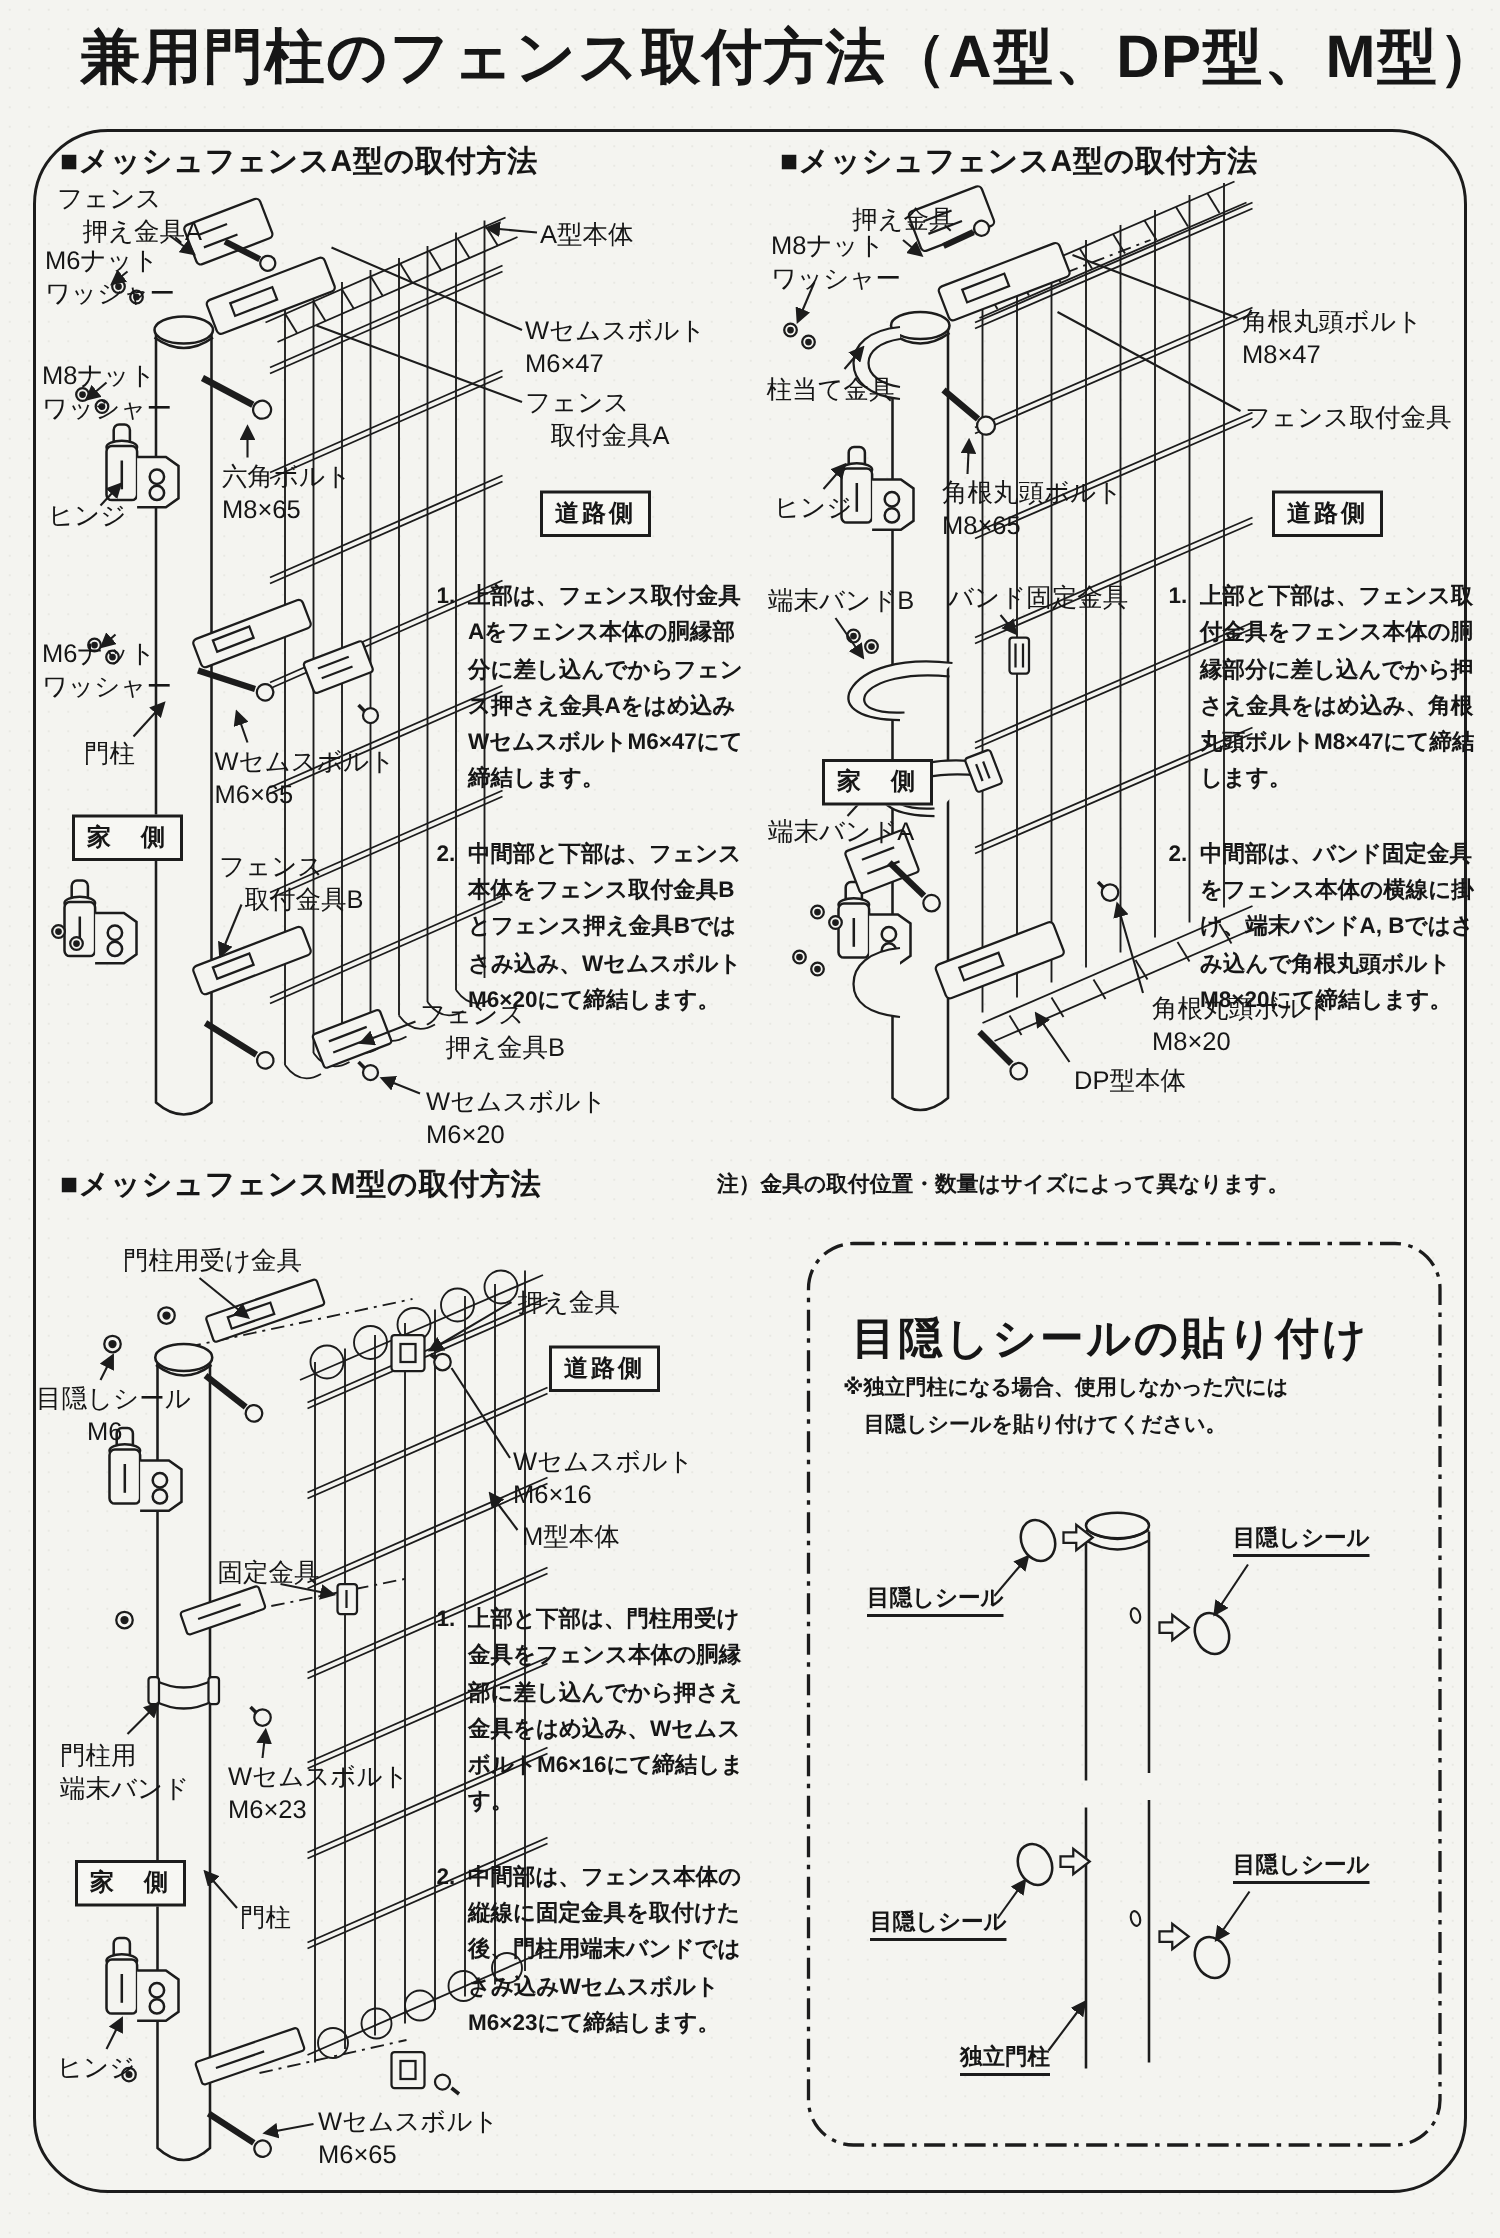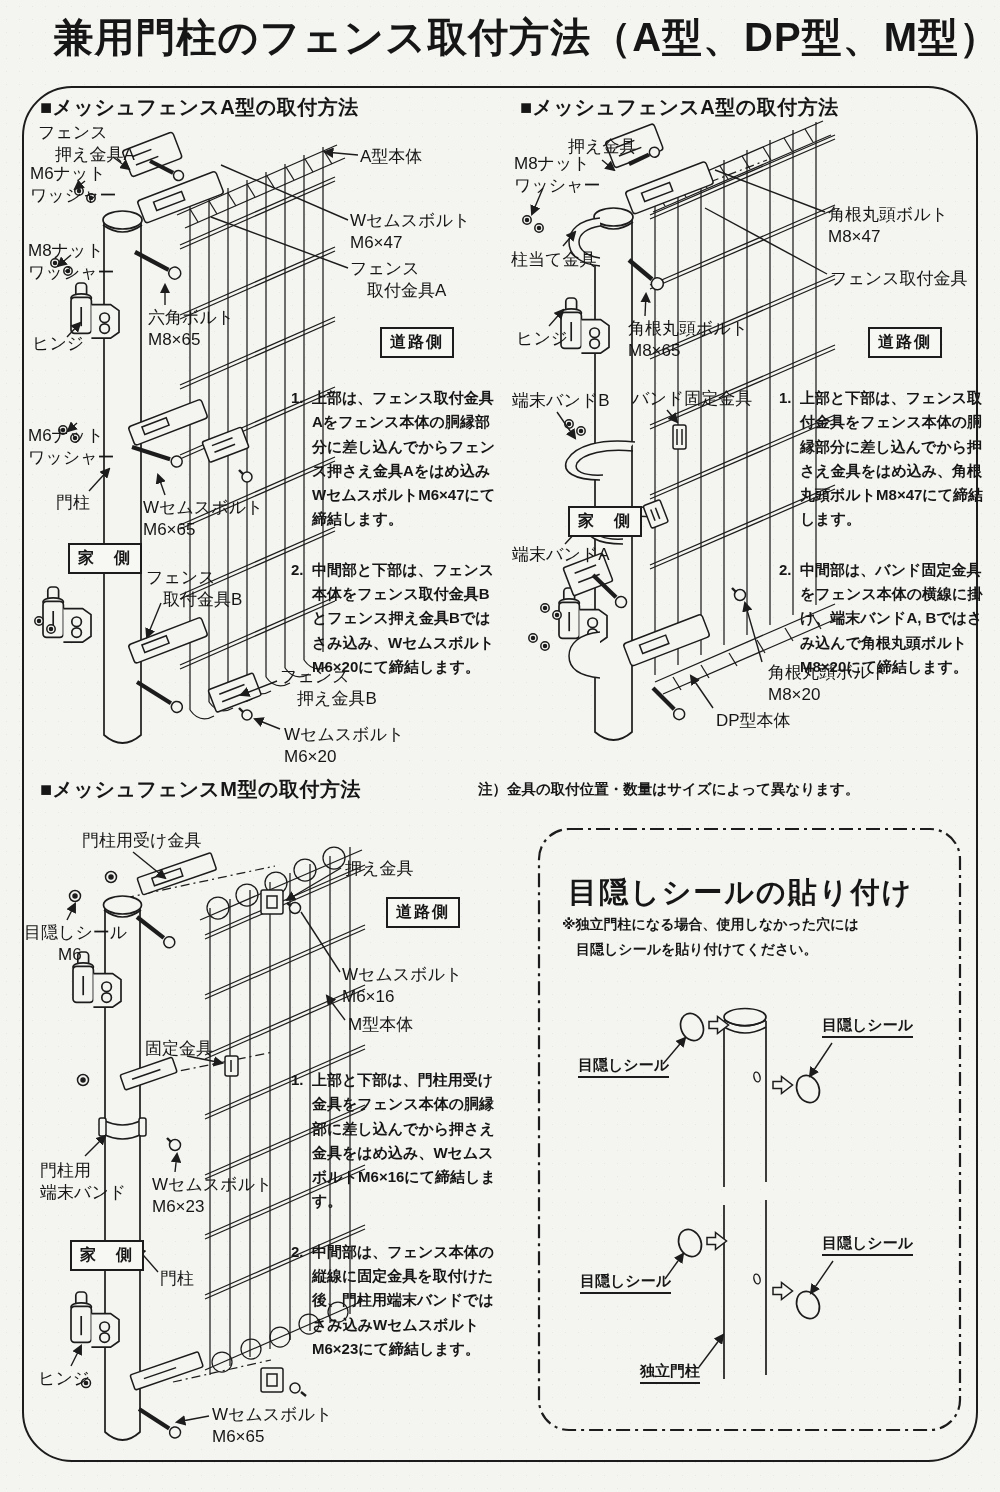--- a/index.html
+++ b/index.html
@@ -16,21 +16,21 @@
     font-size:40px; font-weight:bold; letter-spacing:1px;
   }
   .frame {
     position:absolute; left:22px; top:86px; width:952px; height:1372px;
     border:2.5px solid #1c1c1c; border-radius:50px;
   }
   .sec-h { position:absolute; font-size:20px; font-weight:bold; letter-spacing:0.5px; }
   .lbl { position:absolute; font-size:17px; font-weight:normal; line-height:1.3; white-space:pre-line; }
   .box {
     position:absolute; border:2px solid #1c1c1c; background:#f7f7f3;
-    font-size:16px; font-weight:bold; padding:3px 8px; letter-spacing:2px; white-space:pre;margin-left:20px;
+    font-size:16px; font-weight:bold; padding:3px 8px; letter-spacing:2px; white-space:pre;
   }
   .steps { position:absolute; font-size:15px; font-weight:bold; line-height:1.62; }
   .step { display:flex; margin-bottom:26px; }
   .step .no { width:21px; flex:0 0 auto; }
   .step p { margin:0; }
   .note { position:absolute; font-size:14.5px; font-weight:bold; }
   .seal-title { position:absolute; font-size:29px; font-weight:bold; letter-spacing:2px;margin-top:29px; }
   .seal-note { position:absolute; font-size:14px; font-weight:bold; line-height:1.8; white-space:pre-line; }
   .seal-lbl { position:absolute; font-size:15px; font-weight:bold; border-bottom:2px solid #1c1c1c; padding-bottom:1px; }
   svg.diag { position:absolute; overflow:visible; }

